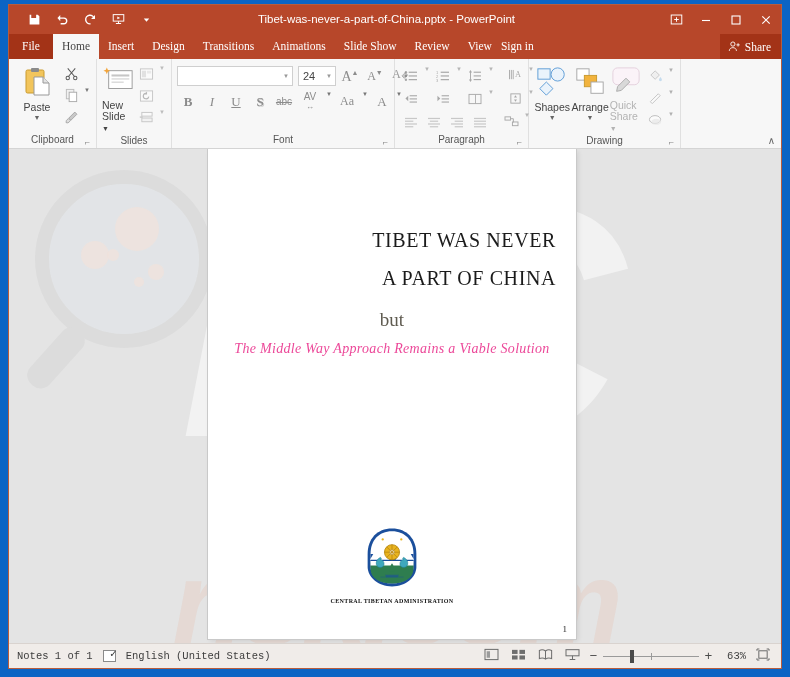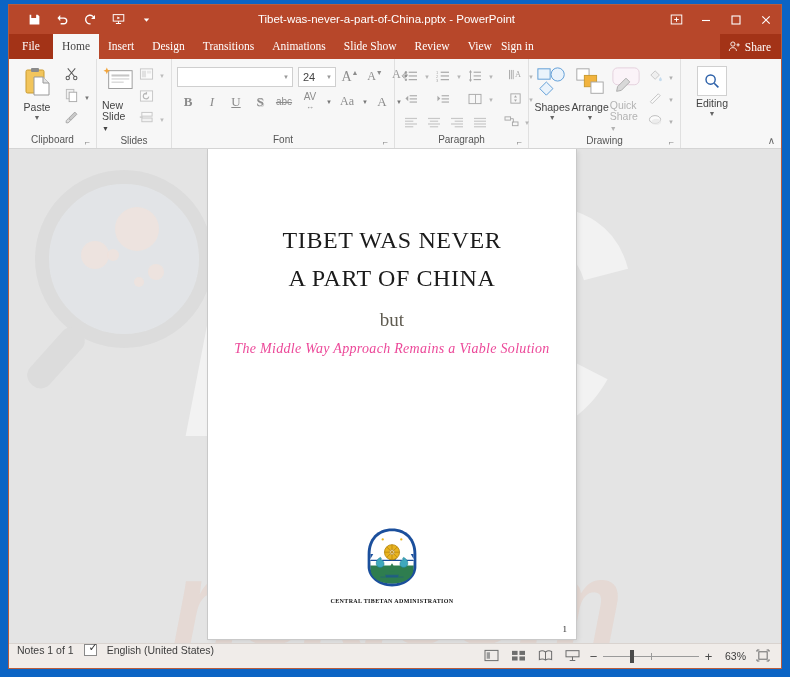--- a/index.html
+++ b/index.html
@@ -112,21 +112,21 @@
   }
   .bigbtn .lbl { text-align: left; line-height: 11px; margin-top: 2px; }
   .bigbtn .caret { font-size: 7px; line-height: 7px; color: #666; margin-top: 1px; }
   .bigbtn.dim { color: #b3b3b3; }
   .smallcol { display: flex; flex-direction: column; gap: 1px; padding-top: 1px; }
   .sbtn {
     width: 22px; height: 21px;
     display: flex; align-items: center; justify-content: center;
   }
   .caretsm { font-size: 6px; color: #777; width: 8px; text-align: center; }
-  .row { display: flex; align-items: center; gap: 1px; }
+  .row { display: flex; align-items: flex-start; gap: 1px; }
 
   
   .fontbox {
     height: 20px; border: 1px solid #cfcfcf; background: #fff;
     display: flex; align-items: center;
     font-size: 11px; color: #444; padding: 0 2px 0 4px;
   }
   .fontname { width: 116px; }
   .fontsize { width: 38px; margin-left: 2px; }
   .fb-caret { margin-left: auto; font-size: 6px; color: #999; padding: 0 1px; }
@@ -164,23 +164,23 @@
   .slide {
     position: absolute; left: 199px; top: 0px;
     width: 368px; height: 490px;
     background: #fff;
     box-shadow: 0 0 0 1px #c9c9c9, 2px 2px 5px rgba(0,0,0,.10);
     overflow: hidden;
   }
   .slide-inner { position: absolute; inset: 0; }
   .slide-title {
     position: absolute; left: 20px; right: 20px; top: 72px;
-    text-align: center;
+    text-align: right;
     font-family: "Liberation Serif", serif;
-    font-size: 24px; line-height: 38px; color: #1b1b1b;
+    font-size: 20px; line-height: 38px; color: #1b1b1b;
     letter-spacing: .6px;
   }
   .slide-but {
     position: absolute; left: 0; right: 0; top: 160px;
     text-align: center;
     font-family: "Liberation Serif", serif;
     font-size: 19px; color: #5f5b50;
   }
   .slide-sub {
     position: absolute; left: 0; right: 0; top: 192px;
@@ -203,23 +203,24 @@
   .slide-num {
     position: absolute; right: 9px; bottom: 5px;
     font-family: "Liberation Serif", serif;
     font-size: 9px; color: #222;
   }
 
   
   .statusbar {
     height: 25px; background: #f0ece9; flex: none;
     border-top: 1px solid #d9d3cf;
-    display: flex; 
+    display: flex; align-items: center;
     padding: 0 8px; font-size: 10.5px; color: #3d3d3d;
     gap: 10px;
+    font-family: Liberation Mono, monospace;
   }
   .sb-right { margin-left: auto; display: flex; align-items: center; gap: 7px; }
   .viewbtn {
     width: 20px; height: 18px;
     display: flex; align-items: center; justify-content: center;
     color: #6e6e6e;
   }
   .zoomslider { display: flex; align-items: center; gap: 5px; }
   .zs-track {
     width: 96px; height: 18px; position: relative;
@@ -768,35 +769,20 @@
               <span class="caretsm">▼</span>
             </div>
           </div>
         </div>
         <div class="group-label">
           <span>Drawing</span>
           <span class="dlg">⌐</span>
         </div>
       </div>
 
-      <div class="group" style="width:auto;border-right:none;">
-        <div class="group-body" style="padding-left:8px">
-          <div class="bigbtn">
-            <span style="border:1px solid #d0d0d0;background:#fff;width:30px;height:30px;display:flex;align-items:center;justify-content:center;">
-              <svg width="18" height="18" viewBox="0 0 18 18">
-                <circle cx="7.6" cy="7.6" r="4.6" fill="none" stroke="#2a5fa8" stroke-width="1.4"></circle>
-                <path stroke="#2a5fa8" stroke-width="1.6" d="M11.2 11.2 15.4 15.4"></path>
-              </svg>
-            </span>
-            <span class="lbl">Editing</span>
-            <span class="caret">▼</span>
-          </div>
-        </div>
-        <div class="group-label"></div>
-      </div>
 
       <div class="collapse">∧</div>
     </div>
 
     <div class="workarea">
 
       <div class="wm wm-big">PC</div>
       <div class="wm wm-glass">
         <svg width="230" height="300" viewBox="0 0 230 300">
           <circle cx="133" cy="105" r="82" fill="#dfe6ef" opacity=".55"></circle>

